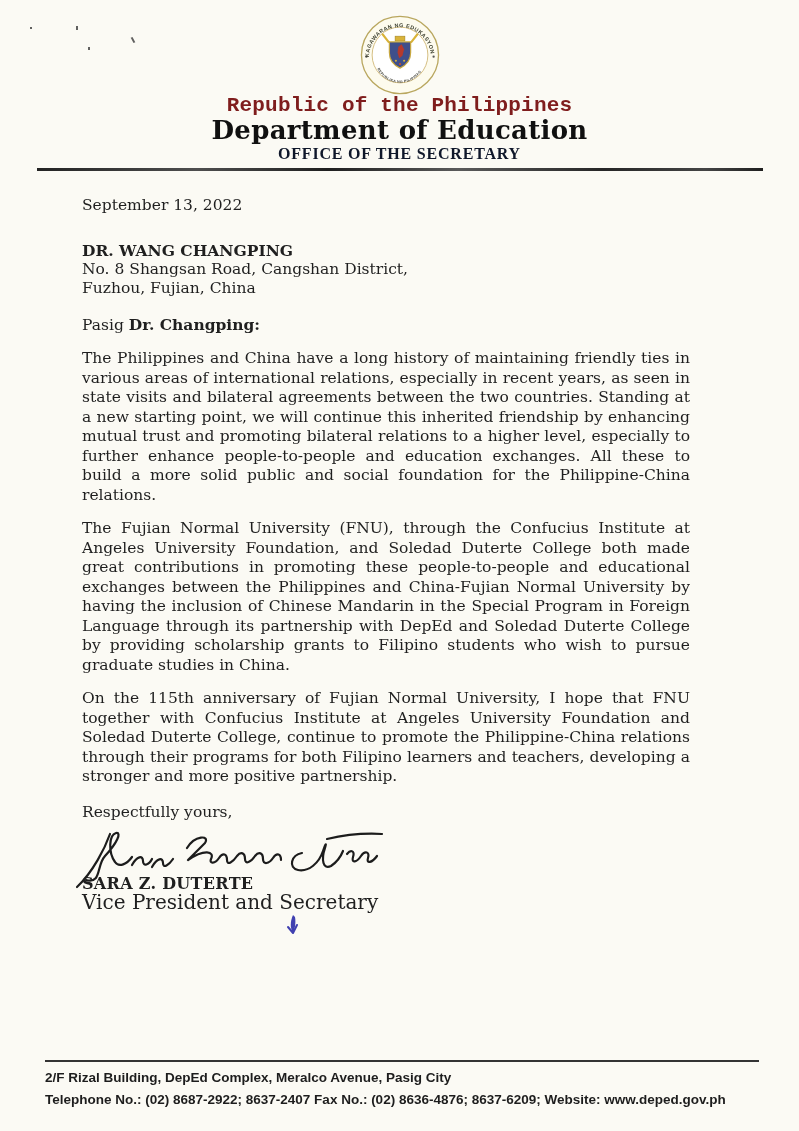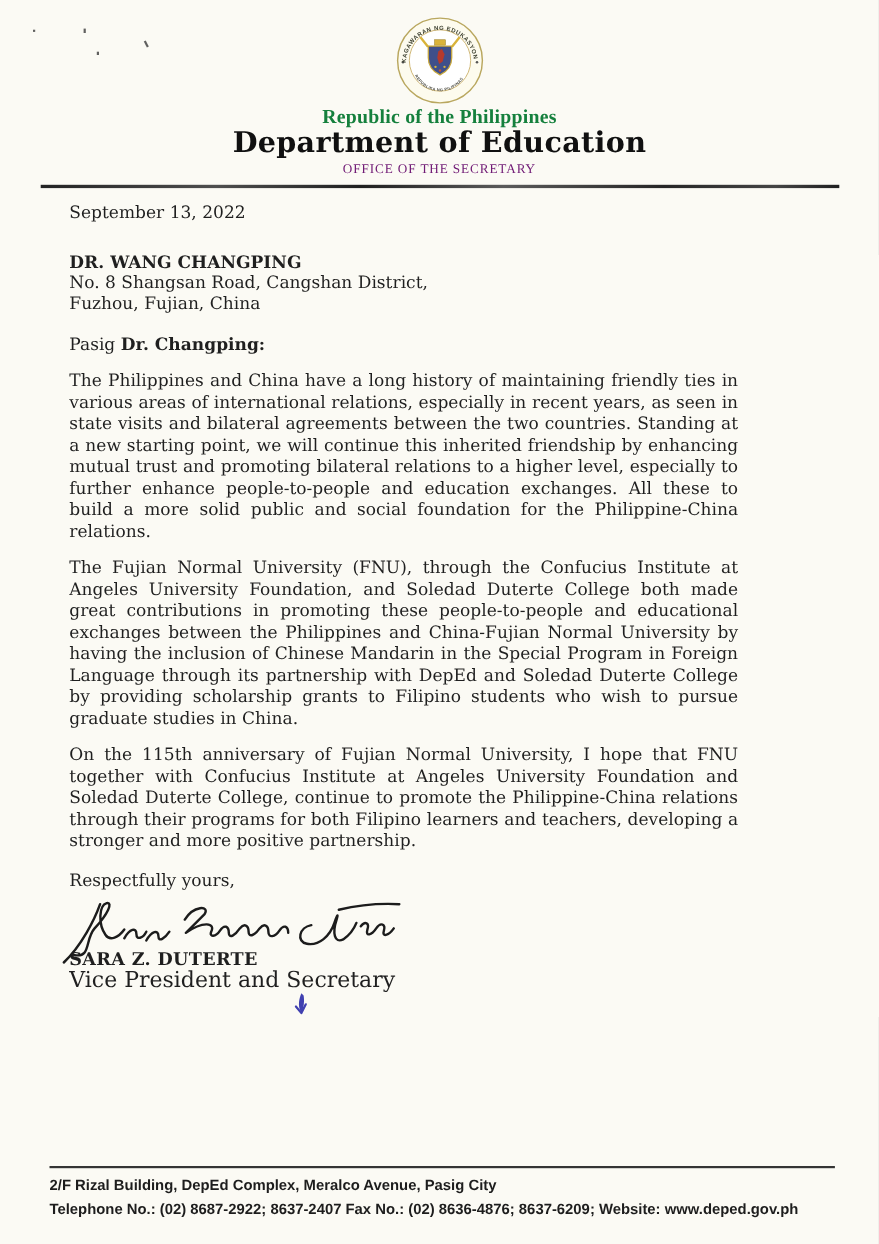--- a/index.html
+++ b/index.html
@@ -17,38 +17,38 @@
   .speck{position:absolute;background:#3a3a3a;opacity:.8;}
   .speck.s1{left:30px;top:27px;width:2px;height:2px;}
   .speck.s2{left:76px;top:26px;width:2px;height:4px;}
   .speck.s3{left:88px;top:47px;width:2px;height:3px;}
   .speck.s4{left:132px;top:37px;width:2px;height:6px;transform:rotate(-28deg);}
 
   
   .letterhead{padding-top:14px;text-align:center;}
   .seal{display:block;margin:0 auto;width:82px;height:82px;}
   .lh-republic{
-    font-size:18px;line-height:20px;font-weight:bold;
-    font-family:Liberation Serif, serif;letter-spacing:.2px;color:#15803d;
+    font-size:21px;line-height:20px;font-weight:bold;
+    font-family:Liberation Mono, monospace;letter-spacing:.2px;color:#7f1d1d;
   }
   .lh-department{
     font-size:26px;line-height:28px;font-weight:bold;
     font-family:"DejaVu Serif", serif;letter-spacing:.3px;color:#101010;
   }
   .lh-office{
-    font-size:12px;line-height:19px;font-weight:normal;
-    font-family:"Liberation Serif", serif;letter-spacing:.8px;color:#701a75;
+    font-size:16px;line-height:19px;font-weight:bold;
+    font-family:"Liberation Serif", serif;letter-spacing:.8px;color:#0f172a;
   }
   .head-rule{
     width:726px;height:3px;margin:5px auto 0;
     background:linear-gradient(90deg,#232323 0%,#4e4e4e 22%,#1f1f1f 40%,#5a5a5a 58%,#262626 78%,#444 92%,#1f1f1f 100%);
   }
 
   
-  .letter{margin:0 0 0 63px;width:608px;padding-top:12px;font-size:15.5px;}
+  .letter{margin:0 0 0 82px;width:608px;padding-top:24px;font-size:15.5px;}
   .date-line{margin:0;line-height:20px;}
   .addressee{margin-top:26px;}
   .addressee p{margin:0;line-height:19px;}
   .bold{font-weight:bold;}
   .salutation{margin:17px 0 0 0;line-height:20px;}
   .para{
     margin:14px 0 0 0;line-height:19.5px;
     text-align:justify;text-justify:inter-word;
   }
   .closing{margin:15px 0 0 0;line-height:20px;}

